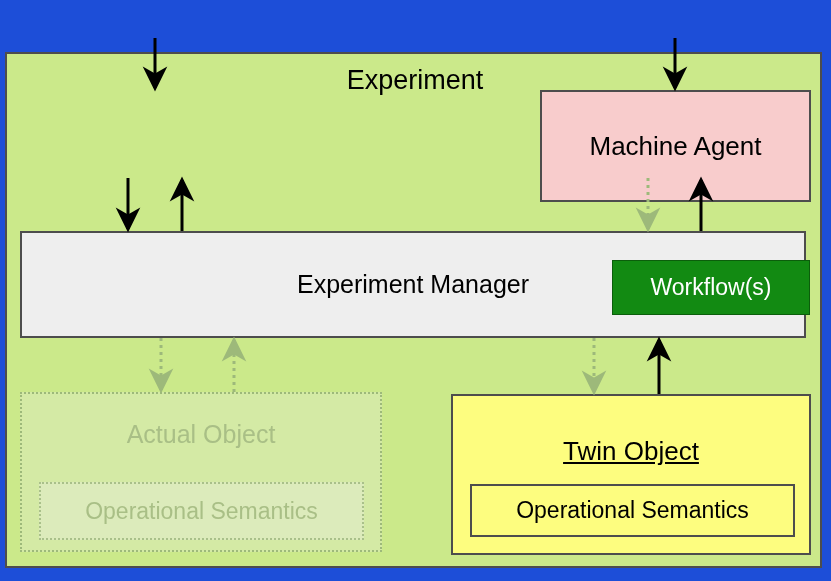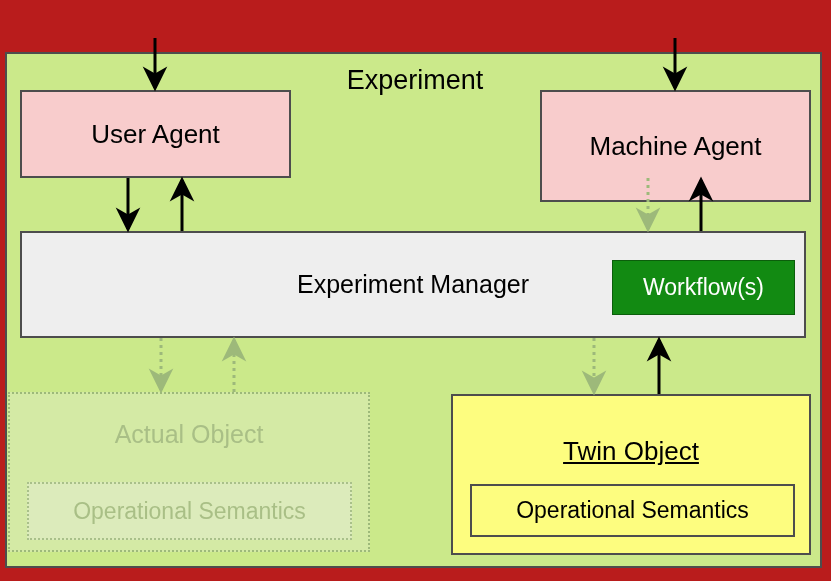--- a/index.html
+++ b/index.html
@@ -4,21 +4,21 @@
 <style>
   html, body {
     margin: 0;
     padding: 0;
     background: #000000;
   }
   #canvas {
     position: relative;
     width: 831px;
     height: 581px;
-    background: #b91c1c;
+    background: #1d4ed8;
     overflow: hidden;
     font-family: "Liberation Sans", sans-serif;
   }
 
   
   .experiment-box {
     position: absolute;
     left: 5px;
     top: 52px;
     width: 817px;
@@ -79,21 +79,21 @@
     flex-direction: column;
     align-items: center;
     justify-content: center;
     pointer-events: none;
   }
 
   .workflow-box {
     position: absolute;
     left: 590px;
     top: 27px;
-    width: 183px;
+    width: 198px;
     height: 55px;
     background: #128a12;
     border: 1px solid #0b5e0b;
     box-sizing: border-box;
     display: flex;
     align-items: center;
     justify-content: center;
     color: #ffffff;
     font-size: 23px;
     text-align: right;
@@ -124,21 +124,21 @@
     border: 2px solid #4d4d4d;
     box-sizing: border-box;
     display: flex;
     align-items: center;
     justify-content: center;
     font-size: 23px;
   }
 
   
   .actual-box {
-    left: 8px;
+    left: 20px;
     top: 392px;
     width: 362px;
     height: 160px;
     background: rgba(238,238,238,0.28);
     border: 2px dotted #9db97a;
     flex-direction: column;
     justify-content: flex-start;
   }
   .actual-title {
     margin-top: 26px;
@@ -171,23 +171,20 @@
 </style>
 </head>
 <body>
 
 <div id="canvas">
 
   <div class="experiment-box"></div>
 
   <div class="experiment-title">Experiment</div>
 
-  <div class="node agent-box" id="user-agent">
-    <span>User Agent</span>
-  </div>
 
   <div class="node agent-box" id="machine-agent">
     <span>Machine Agent</span>
   </div>
 
   <div class="node manager-box" id="experiment-manager">
     <div class="manager-label">
       <span>Experiment Manager</span>
     </div>
     <div class="workflow-box">

